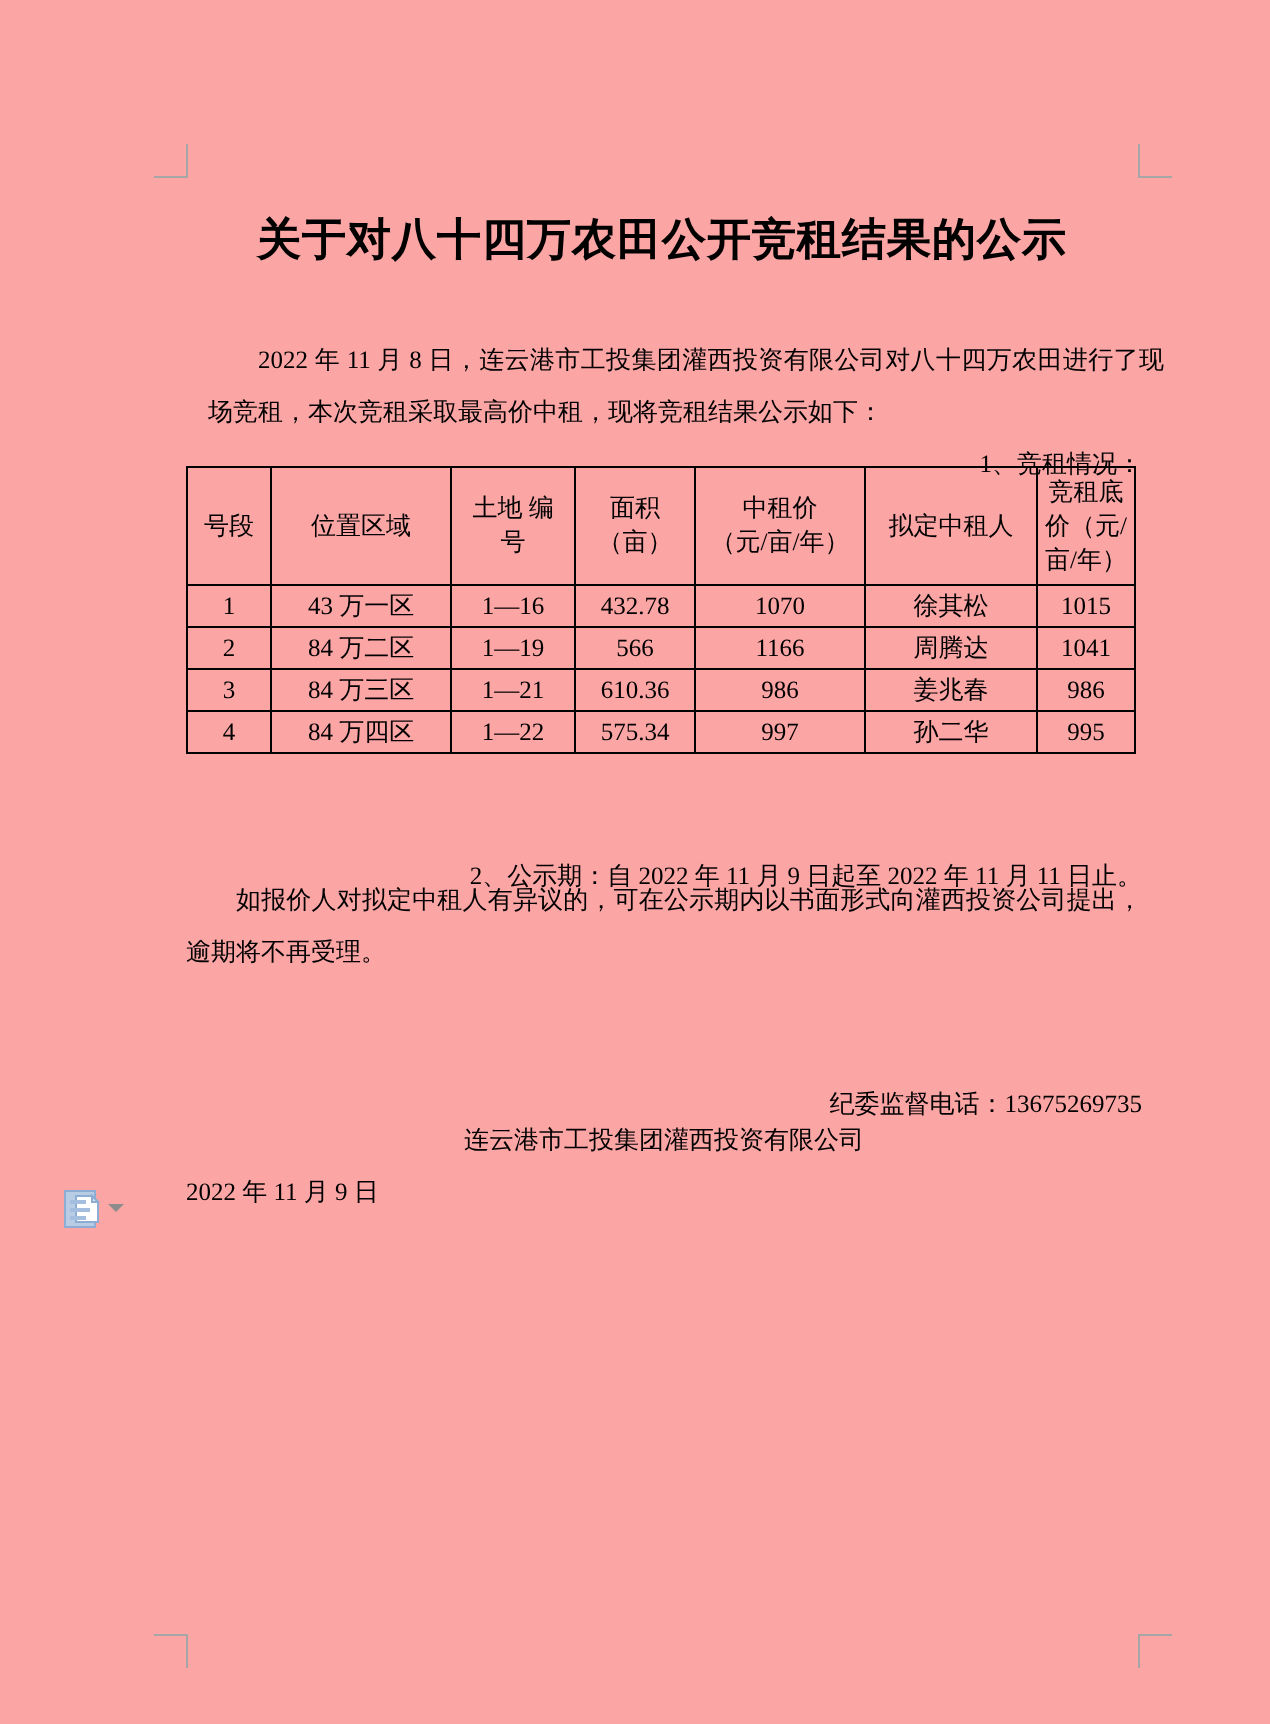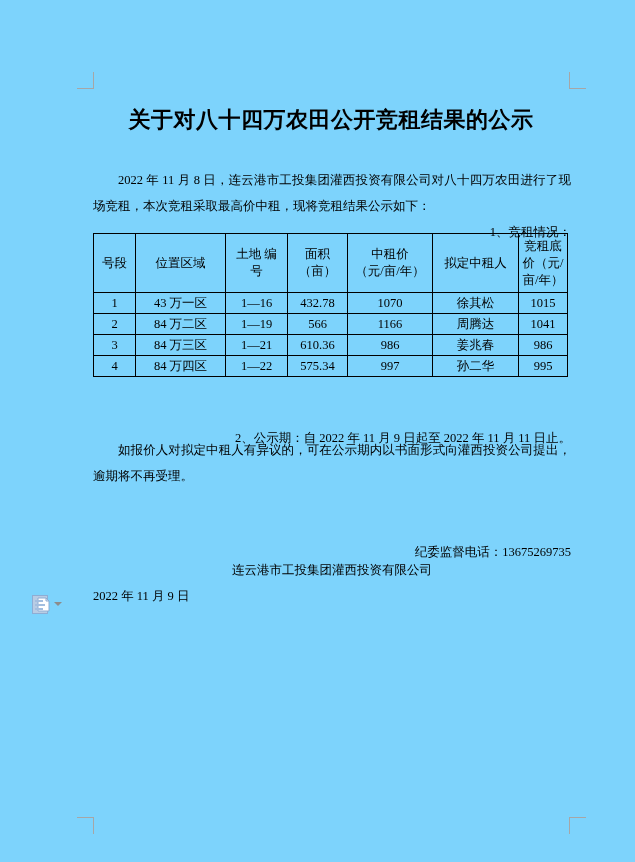--- a/index.html
+++ b/index.html
@@ -1,19 +1,19 @@
 <!DOCTYPE html>
 <html><head>
 <meta charset="utf-8">
 <style>
   html,body{margin:0;padding:0;background:#ffffff;}
   #page{
     position:relative;
     width:635px;height:862px;
-    background:#7dd3fc;
+    background:#fca5a5;
     overflow:hidden;
     font-family:"Liberation Serif","DejaVu Serif",serif;
     color:#000000;
   }
   
   .crop{position:absolute;width:16px;height:16px;border:0 solid #a6a6a6;}
   .crop.tl{left:77px;top:72px;border-right-width:1px;border-bottom-width:1px;}
   .crop.tr{left:569px;top:72px;border-left-width:1px;border-bottom-width:1px;}
   .crop.bl{left:77px;top:817px;border-right-width:1px;border-top-width:1px;}
   .crop.br{left:569px;top:817px;border-left-width:1px;border-top-width:1px;}
@@ -23,21 +23,21 @@
     text-align:center;font-weight:bold;font-size:22px;line-height:30px;
     font-family:"Liberation Sans","DejaVu Sans",sans-serif;
     letter-spacing:0.5px;
   }
   .body-text{
     position:absolute;left:93px;width:478px;
     font-size:12.5px;line-height:26px;
   }
   .indent{text-indent:2em;text-align:right;}
   .justify{text-align:justify;}
-  .p1{top:154px;}
+  .p1{top:154px;margin-left:11px;}
   .s1{top:206px;}
   .s2{top:412px;}
   .p3{top:424px;}
   .ph1{top:526px;}
   .ph2{top:523px;}
   .sign{top:544px;text-align:center;}
   .sdate{top:570px;text-align:left;padding-right:39px;width:439px;}
 
   table.bid{
     position:absolute;left:93px;top:233px;

